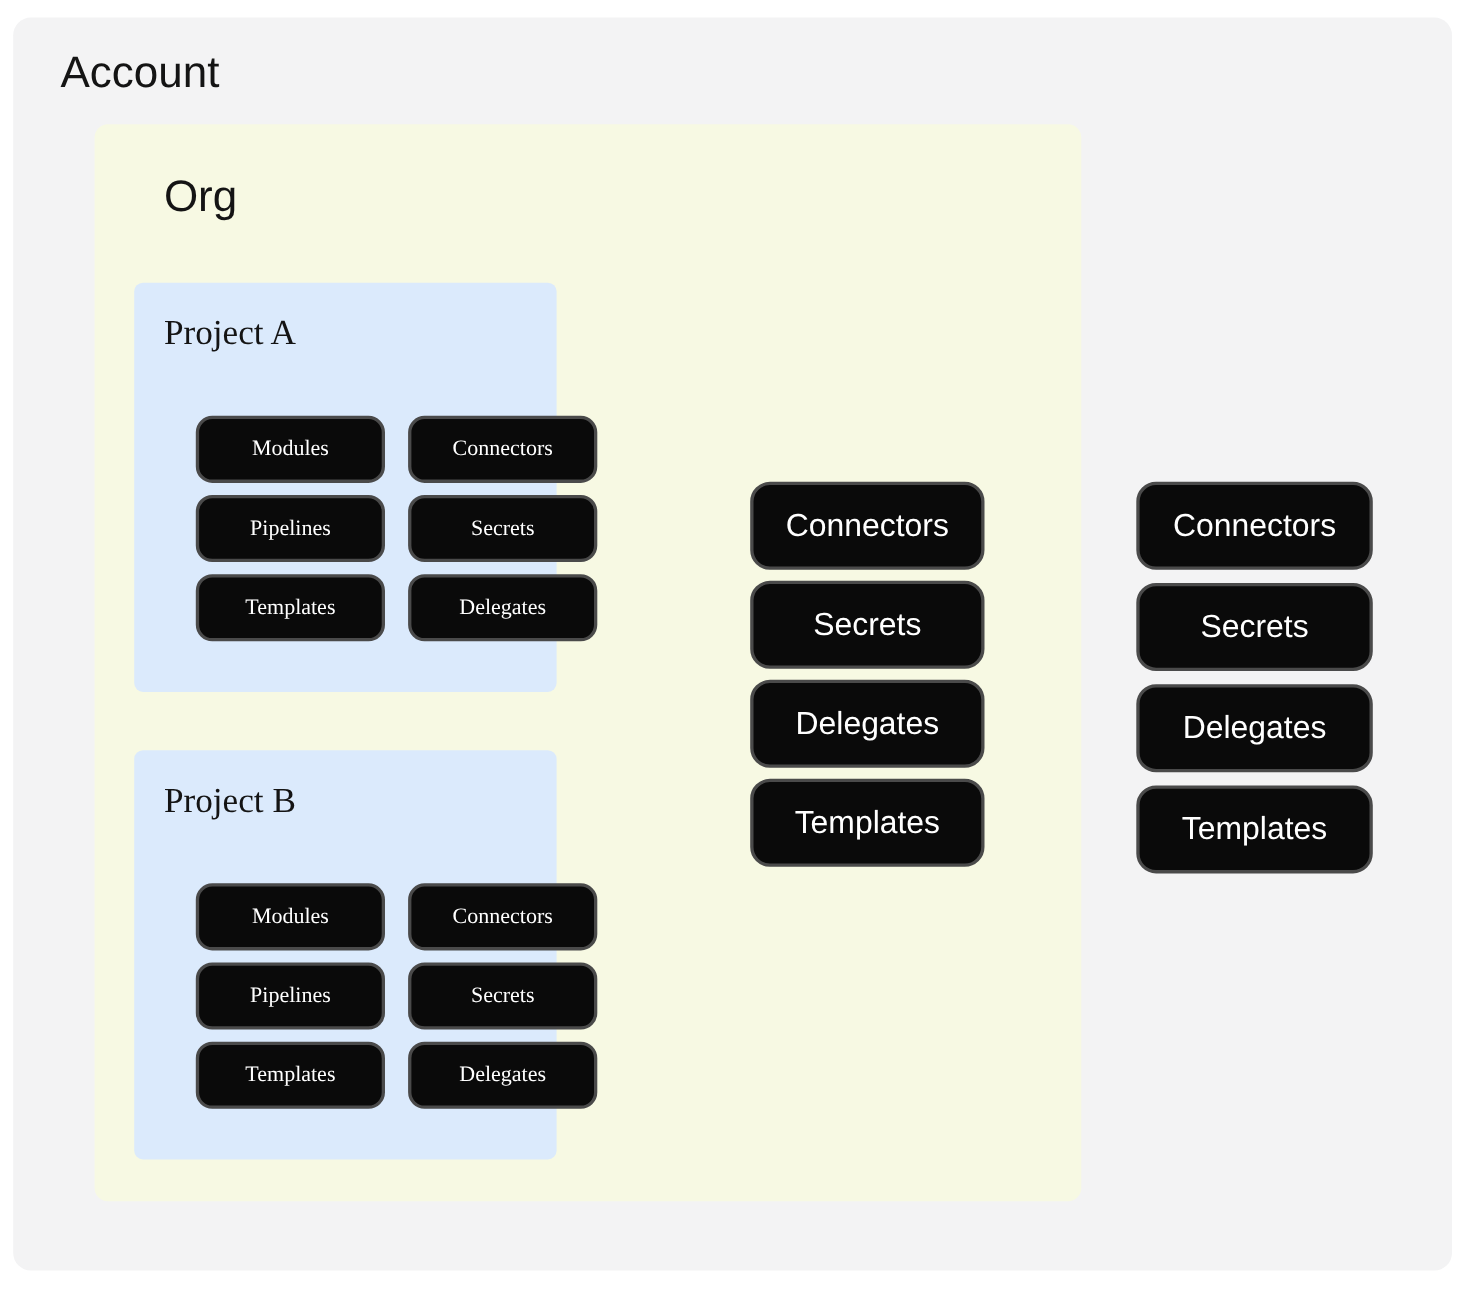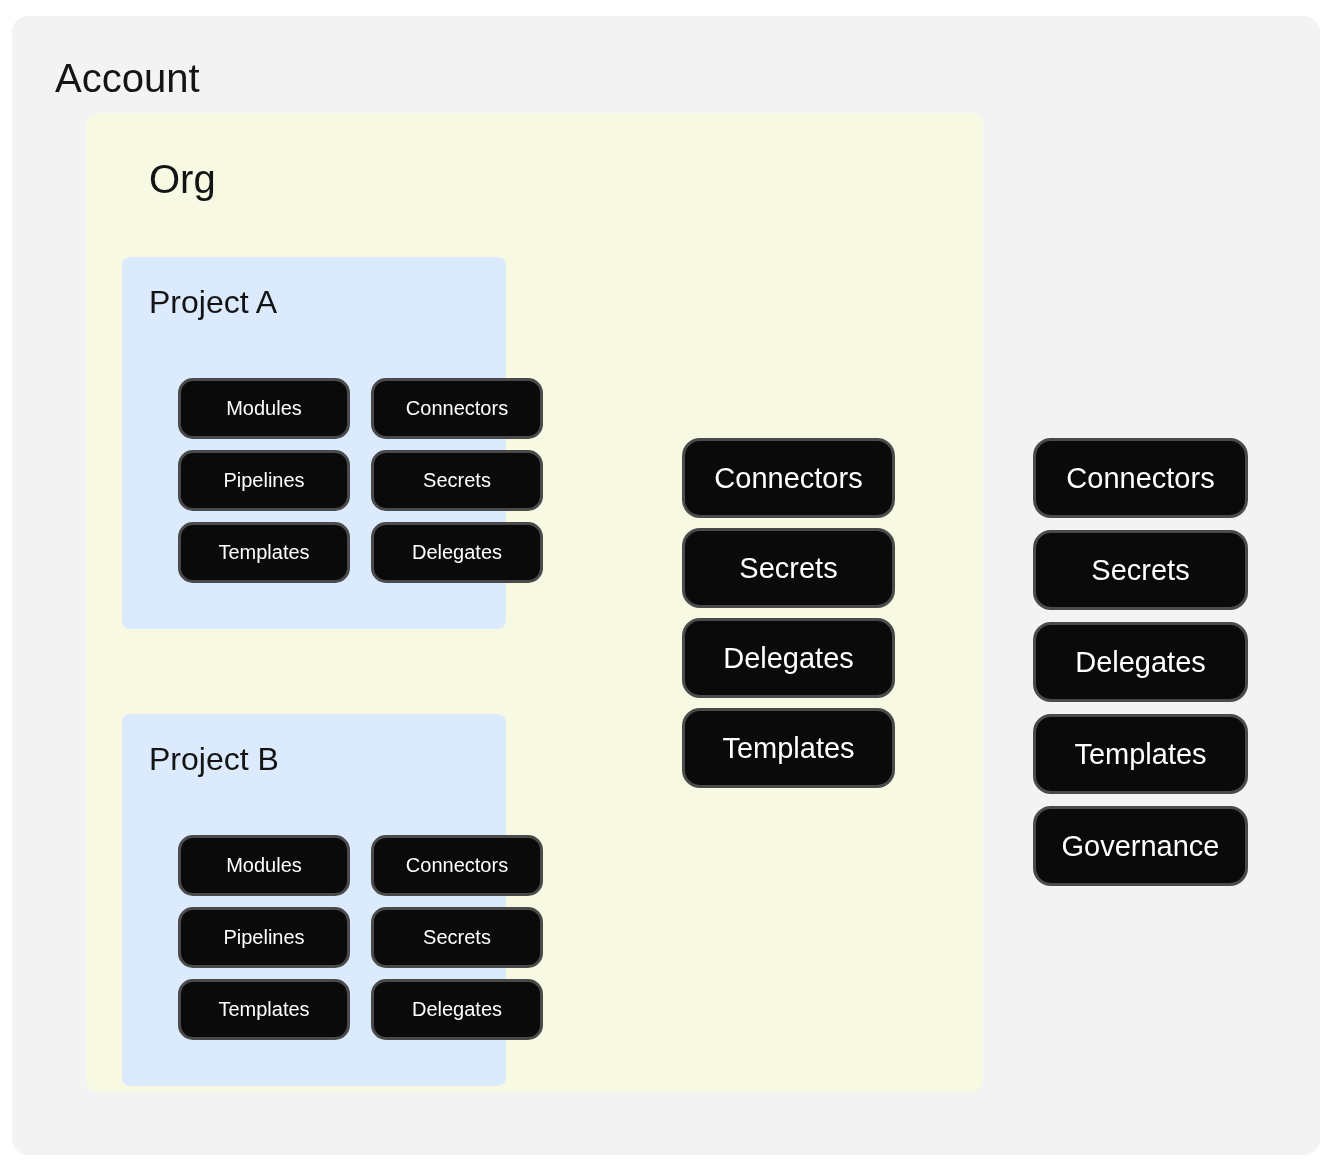--- a/index.html
+++ b/index.html
@@ -21,25 +21,26 @@
     position: absolute; left: 74px; top: 97px;
     width: 897px; height: 979px;
     background: var(--org-bg, #f7f9e3);
     border-radius: 12px;
   }
   .project-box {
     position: absolute; left: 36px;
     width: 384px; height: 372px;
     background: var(--project-bg, #dbeafc);
     border-radius: 8px;
+    font-family: Liberation Serif, serif;
   }
   .project-a { top: 144px; }
-  .project-b { top: 601px; }
+  .project-b { top: 569px; }
   .title { position: absolute; line-height: 1.2; white-space: nowrap; }
-  .title-account { left: 43px; top: 38px; font-size: 40px; }
+  .title-account { left: 43px; top: 26px; font-size: 40px; }
   .title-org    { left: 63px; top: 42px; font-size: 40px; }
   .title-project{ left: 27px; top: 26px; font-size: 32px; }
   .pill {
     display: flex; align-items: center; justify-content: center;
     background: var(--pill-bg, #0a0a0a);
     color: var(--pill-text, #ffffff);
     border: 3px solid var(--pill-border, #4a4a4a);
     white-space: nowrap;
   }
   .pill-sm { height: 61px; font-size: 20px; border-radius: 15px; }
@@ -98,15 +99,14 @@
       <div class="pill pill-lg">Delegates</div>
       <div class="pill pill-lg">Templates</div>
     </div>
   </div>
 
   <div class="account-pills">
     <div class="pill pill-lg">Connectors</div>
     <div class="pill pill-lg">Secrets</div>
     <div class="pill pill-lg">Delegates</div>
     <div class="pill pill-lg">Templates</div>
-    <div class="pill pill-lg">Governance</div>
   </div>
 </div>
 
 </body></html>

